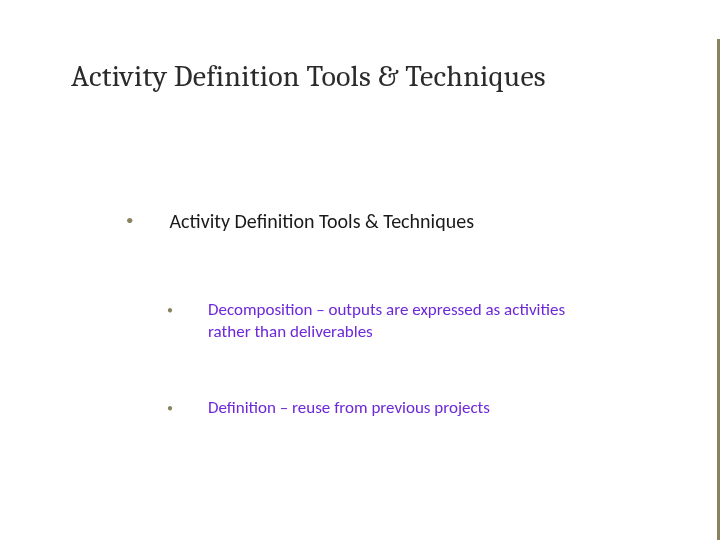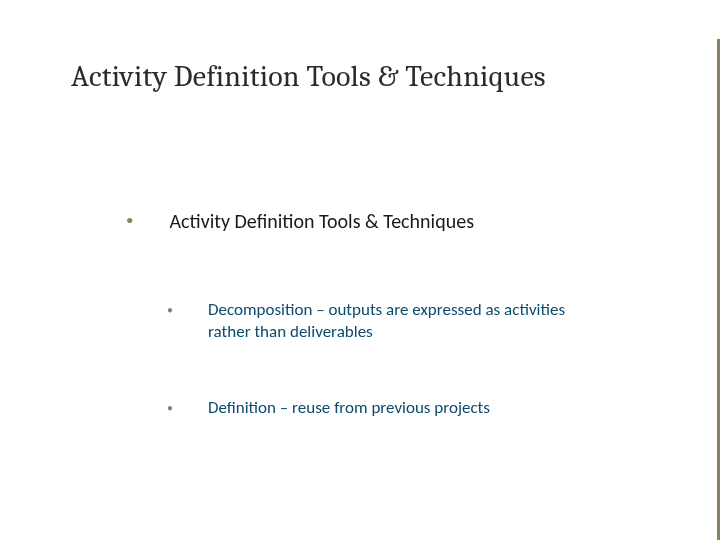--- a/index.html
+++ b/index.html
@@ -79,21 +79,21 @@
   }
   .level2 .bullet {
     color: #8a8360;
     font-size: 12px;
     line-height: 22px;
     margin-right: 9px;
   }
   .level2 .text {
     font-size: 17px;
     line-height: 22px;
-    color: #0c4a6e;
+    color: #6d28d9;
   }
 </style>
 </head>
 <body>
 
 <div class="slide">
 
   <div class="side-accent">
     <div class="accent-col-left"></div>
     <div class="accent-col-right"></div>

